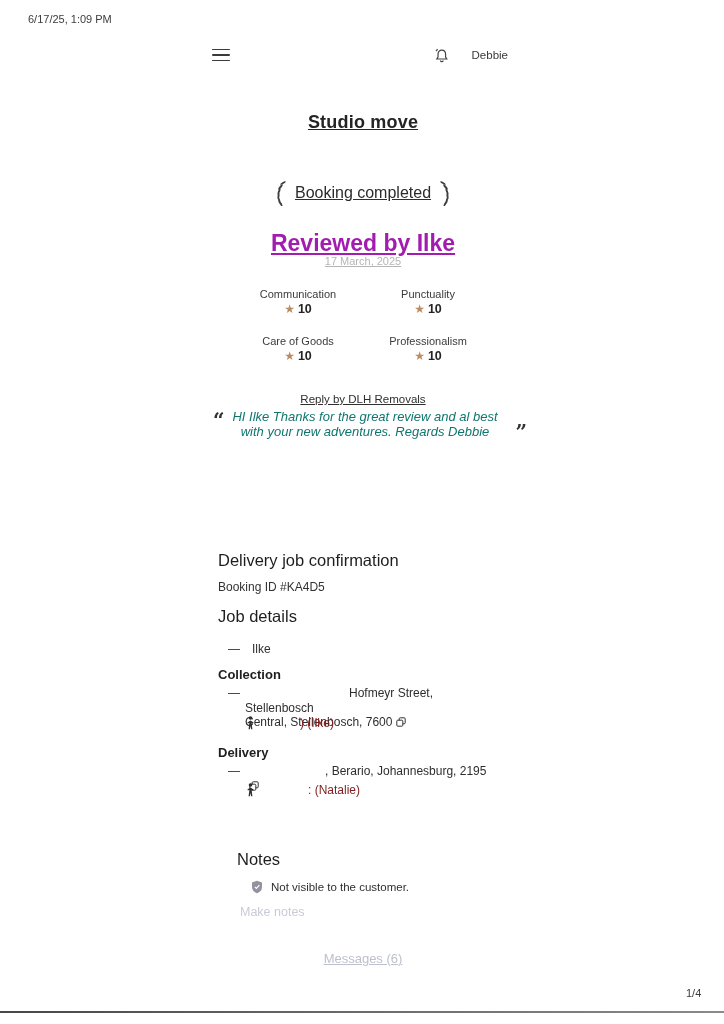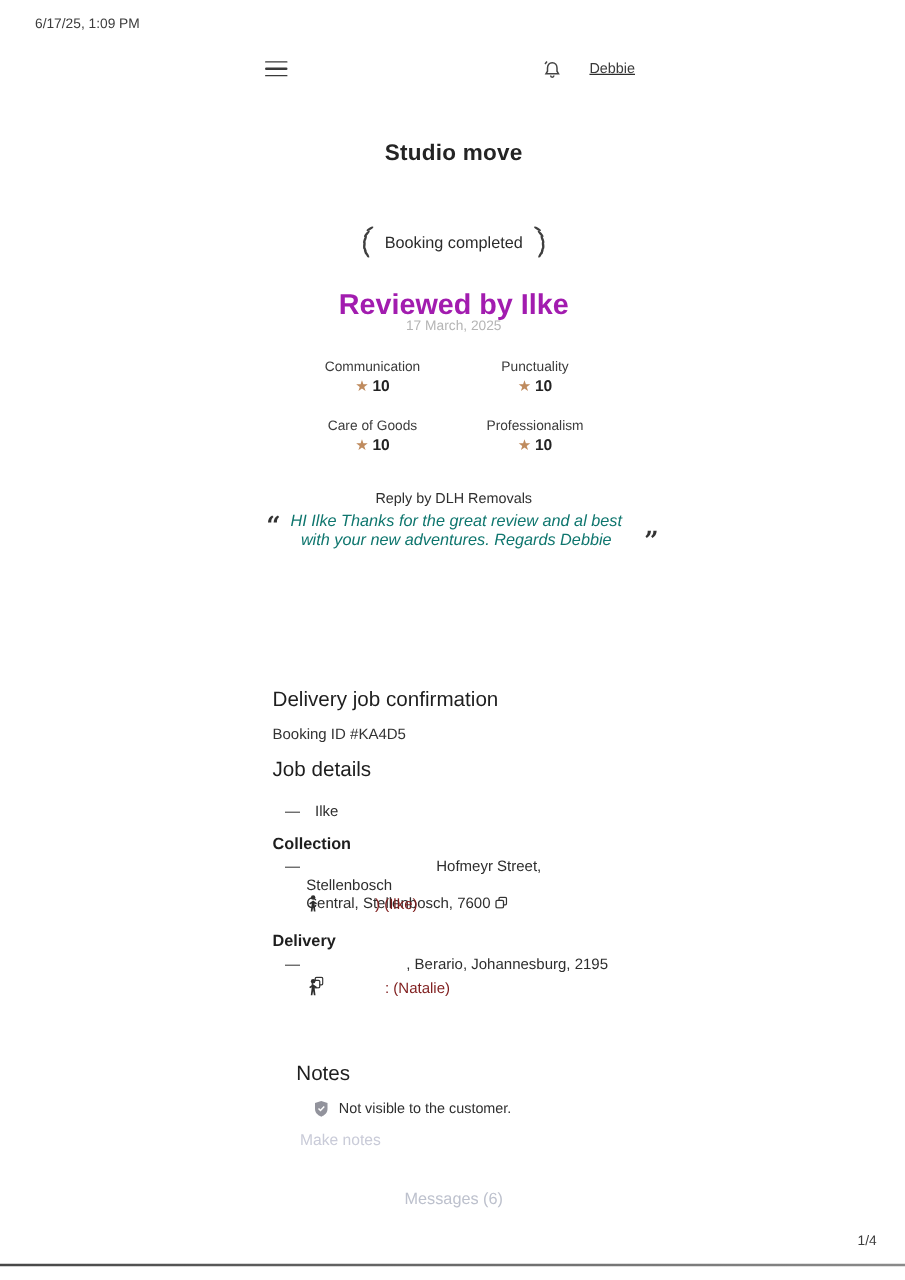--- a/index.html
+++ b/index.html
@@ -12,27 +12,27 @@
   .timestamp{left:28px;top:13px;font-size:11px;color:#3c3c3c;}
   .page-indicator{left:686px;top:987px;font-size:11px;color:#3c3c3c;}
   .scan-edge{left:0;top:1011px;width:724px;height:2px;
     background:linear-gradient(90deg,#474747 0%,#6e6e6e 55%,#8a8a8a 100%);}
   
   .app-bar{left:212px;top:44px;width:296px;height:22px;display:flex;
     align-items:center;justify-content:space-between;}
   .hamburger{width:18px;height:13px;display:flex;flex-direction:column;
     justify-content:space-between;cursor:pointer;}
   .hamburger span{display:block;height:1.8px;background:#3a3a3a;border-radius:1px;}
-  .appbar-right{display:flex;align-items:center;gap:22px;text-decoration:underline;}
+  .appbar-right{display:flex;align-items:center;gap:22px;}
   .user-name{font-size:11.5px;color:#3a3a3a;}
   
-  .center-col{left:168px;width:390px;text-align:center;}
+  .center-col{left:168px;width:390px;text-align:center;text-decoration:underline;}
   .page-title{top:112px;font-size:18px;font-weight:700;color:#242424;letter-spacing:.2px;}
   .badge-row{top:180px;display:flex;align-items:center;justify-content:center;gap:9px;}
-  .badge-label{font-size:13px;color:#2b2b2b;}
+  .badge-label{font-size:16px;color:#2b2b2b;}
   .review-heading{top:230px;font-size:23px;font-weight:700;color:#a21caf;}
   .review-date{top:255px;font-size:11px;color:#b5b5b5;}
   
   .ratings{left:233px;top:288px;width:260px;display:grid;
     grid-template-columns:130px 130px;row-gap:19px;}
   .rating{text-align:center;}
   .rating-label{font-size:11px;color:#3b3b3b;}
   .rating-score{margin-top:2px;font-size:12.5px;font-weight:700;color:#232323;
     display:flex;align-items:center;justify-content:center;gap:3px;}
   .star{color:#bf8b5e;font-size:12px;font-weight:400;}

